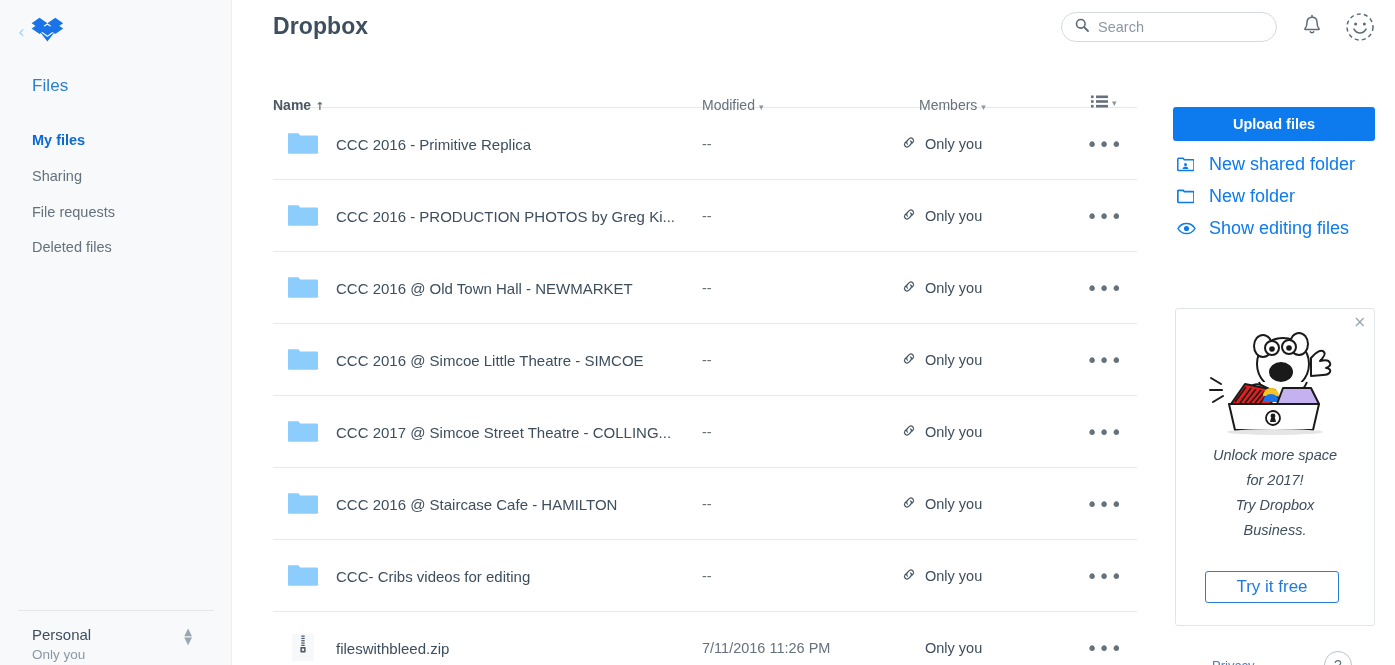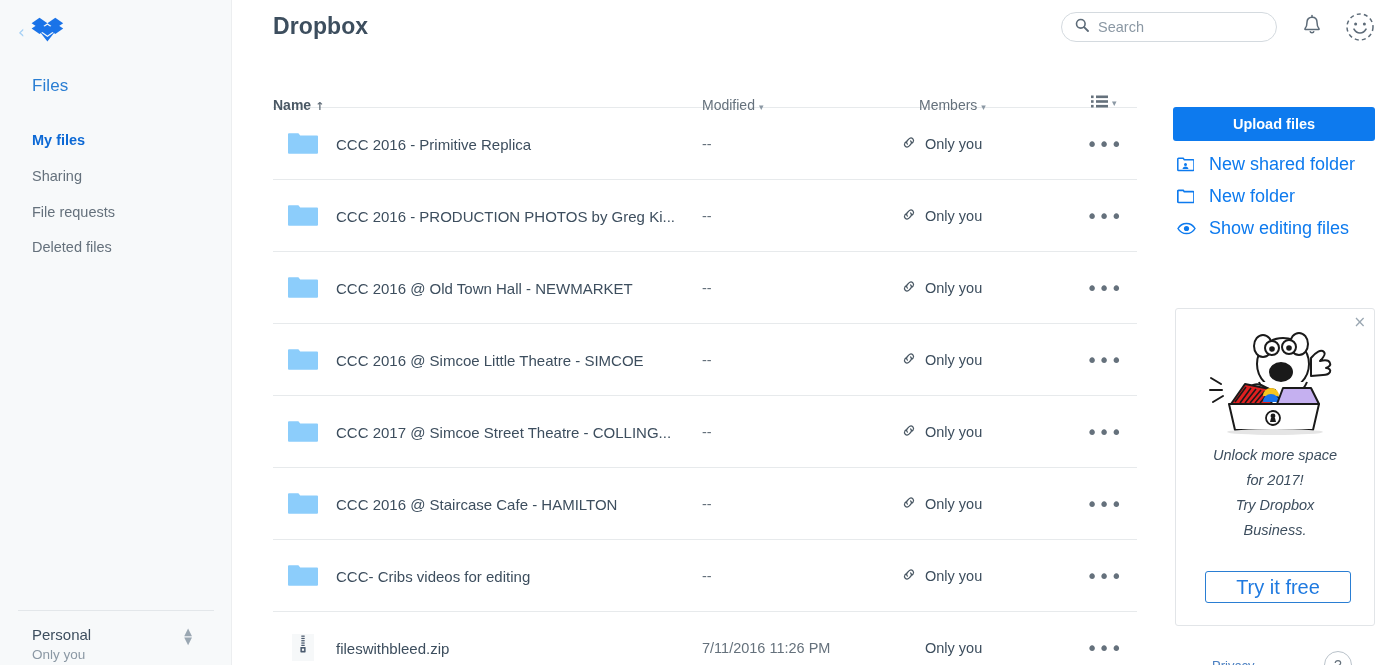--- a/index.html
+++ b/index.html
@@ -194,23 +194,23 @@
   .promo-art {
     width: 200px; height: 128px; padding-top: 22px;
     display: flex; align-items: center; justify-content: center;
   }
   .promo-text {
     text-align: center; font-size: 14.5px; color: #3d4e5e;
     line-height: 25px; padding: 6px 18px 0 18px; font-style: italic;
   }
   .try-btn {
     position: absolute; left: 29px; bottom: 22px;
-    width: 146px; height: 32px;
+    width: 134px; height: 32px;
     border: 1px solid #2a7ed3; border-radius: 3px;
-    background: #fff; color: #1f7ae0; font-size: 20px;
+    background: #fff; color: #1f7ae0; font-size: 17px;
     font-family: "Liberation Sans", sans-serif;
     cursor: pointer;
   }
   .privacy-link {
     position: absolute; left: 39px; bottom: -8px;
     font-size: 13px; color: #4a7fc1; cursor: pointer;
   }
   .help-btn {
     position: absolute; right: 23px; bottom: -14px;
     width: 28px; height: 28px; border-radius: 50%;

